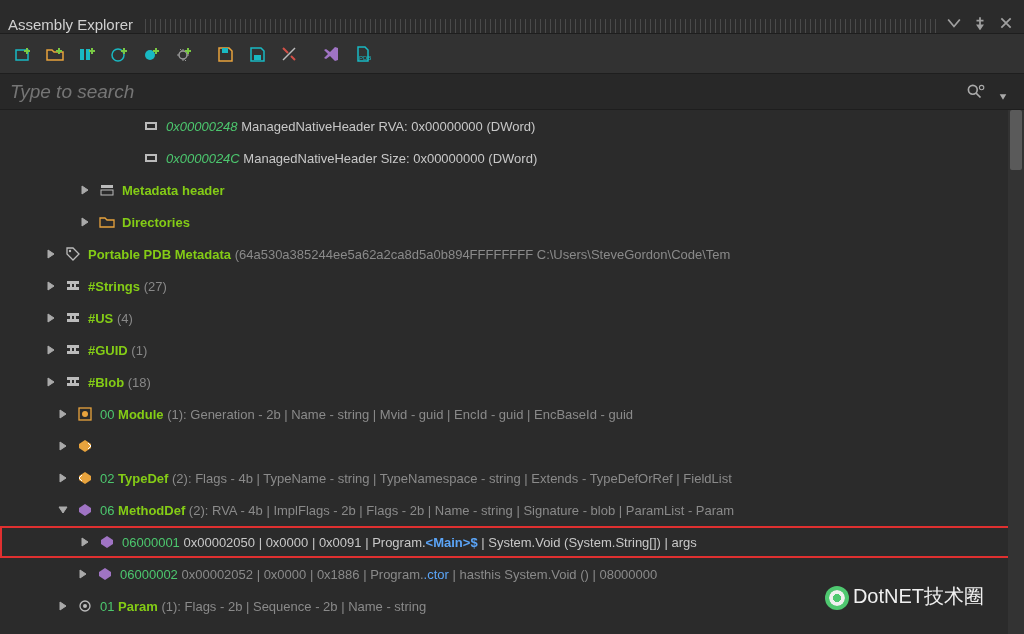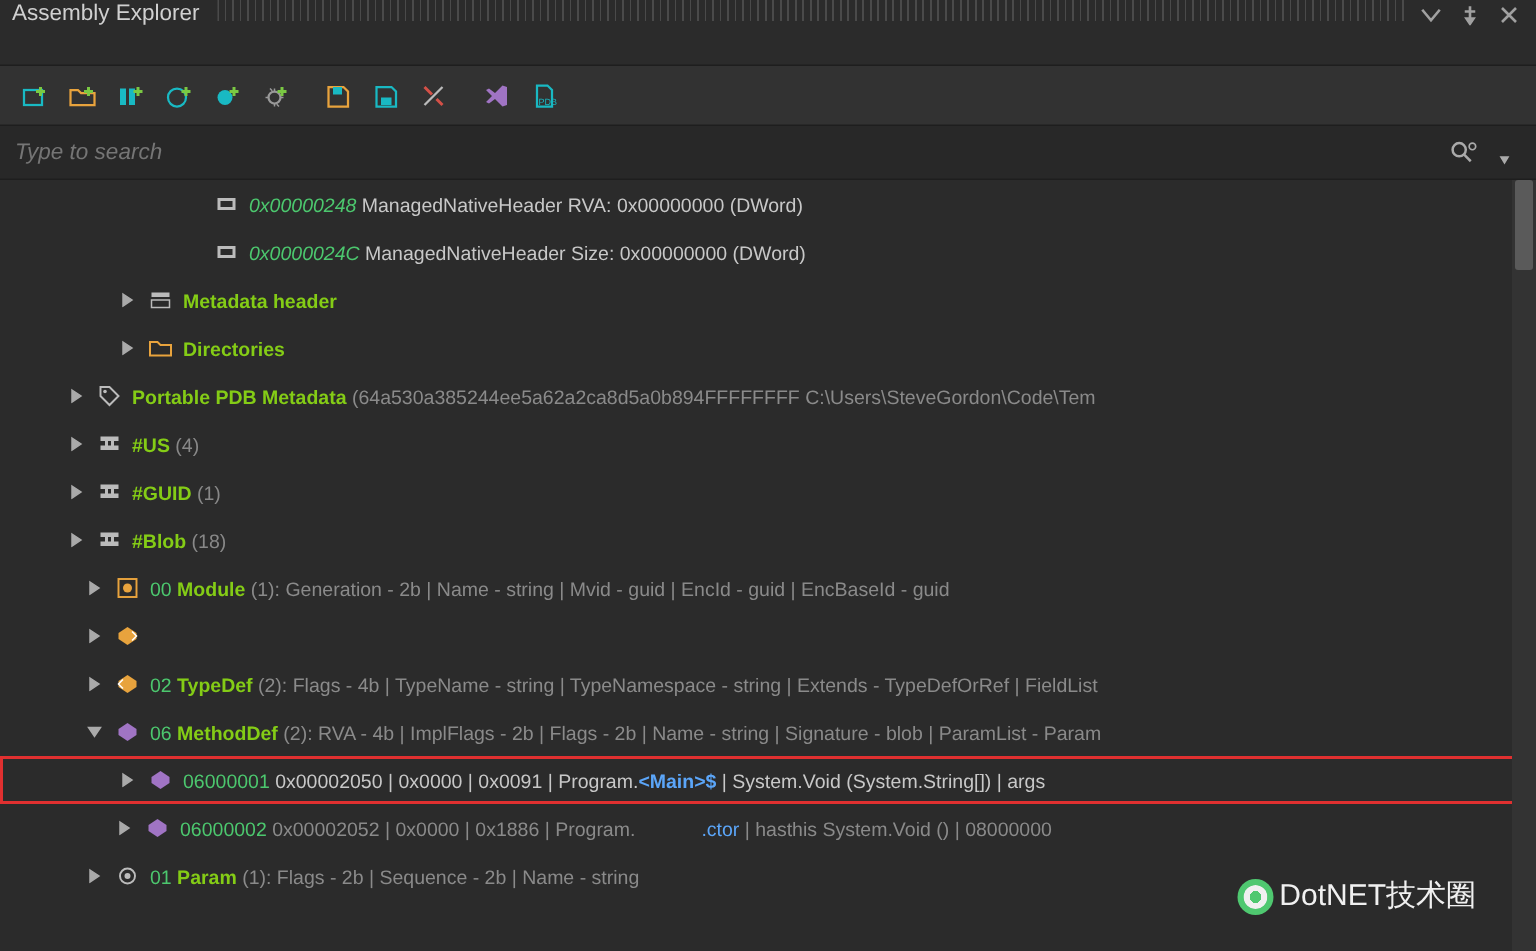--- a/index.html
+++ b/index.html
@@ -1,51 +1,51 @@
 <!DOCTYPE html>
 <html><head>
 <meta charset="utf-8">
 <style>
 * { margin:0; padding:0; box-sizing:border-box; font-family:"Segoe UI",Tahoma,sans-serif; }
 body { width:1024px; height:634px; background:#2b2b2b; color:#bbb; overflow:hidden; position:relative; }
 
-.titlebar { height:44px; display:flex; align-items:flex-start; padding:0 8px; background:#2b2b2b; border-bottom:1px solid #1e1e1e; }
+.titlebar { height:34px; display:flex; align-items:flex-end; padding:0 8px; background:#2b2b2b; border-bottom:1px solid #1e1e1e; }
 .titlebar .title { font-size:15px; color:#d0d0d0; padding-right:12px; }
 .titlebar .dots { flex:1; height:14px; background:repeating-linear-gradient(90deg,#4a4a4a 0 1px,transparent 1px 5px); }
 .titlebar .ctl { width:20px; height:20px; margin-left:6px; display:flex; align-items:center; justify-content:center; color:#a0a0a0; cursor:pointer; }
 .titlebar .ctl svg { width:14px; height:14px; stroke:#a0a0a0; fill:none; stroke-width:1.5; }
 
 .toolbar { height:40px; display:flex; align-items:center; gap:6px; padding:0 10px; background:#323232; border-bottom:1px solid #1e1e1e; }
 .tbtn { width:26px; height:26px; display:flex; align-items:center; justify-content:center; cursor:pointer; }
 .tbtn svg { width:20px; height:20px; }
 .tspacer { width:4px; }
 
 .searchbar { height:36px; display:flex; align-items:center; padding:0 10px; background:#282828; border-bottom:1px solid #1e1e1e; }
-.searchbar input { flex:1; background:transparent; border:none; outline:none; color:#bbb; font-size:15px; font-style:italic; }
+.searchbar input { flex:1; background:transparent; border:none; outline:none; color:#bbb; font-size:19px; font-style:italic; }
 .searchbar .sicon { width:22px; height:22px; margin-left:6px; display:flex; align-items:center; justify-content:center; cursor:pointer; }
 
 .tree { height:524px; overflow:hidden; font-size:13px; font-family:"Segoe UI",Consolas,monospace; position:relative; }
 .scrollbar { position:absolute; right:0; top:0; width:16px; height:100%; background:#333; }
 .scrollthumb { position:absolute; left:2px; width:12px; top:0; height:60px; background:#5a5a5a; border-radius:2px; }
 
 .row { display:flex; align-items:center; height:32px; white-space:nowrap; overflow:hidden; text-overflow:ellipsis; padding-right:20px; }
 .row .pad { display:inline-block; }
 .arrow { width:18px; height:18px; display:inline-flex; align-items:center; justify-content:center; color:#999; margin-right:4px; }
 .arrow.expanded svg { transform:rotate(90deg); }
 .arrow svg { width:10px; height:10px; stroke:#aaa; fill:#aaa; }
 .arrow.blank { visibility:hidden; }
 .nicon { width:18px; height:18px; display:inline-flex; align-items:center; justify-content:center; margin-right:6px; }
 .nicon svg { width:16px; height:16px; }
 .hex { color:#4CC76E; font-style:italic; }
 .idx { color:#4CC76E; }
 .name { color:#84cc16; font-weight:600; }
 .count { color:#888; }
 .dim { color:#8a8a8a; }
 .mref { color:#5BA5F8; font-weight:600; }
-.ctor { color:#5BA5F8;margin-left:44px; }
+.ctor { color:#5BA5F8; }
 .txt { color:#c8c8c8; }
 .highlighted { border:2px solid #E03030; }
 .watermark { position:absolute; right:40px; bottom:24px; color:#f0f0f0; font-size:20px; font-family:sans-serif;margin-top:40px; }
 .watermark .globe { display:inline-block; width:24px; height:24px; border-radius:50%; background:#4fc870; margin-right:4px; vertical-align:middle; }
 .watermark .globe::after { content:""; display:block; width:16px; height:16px; margin:4px; background:#f0f0f0; border-radius:50%; mask:radial-gradient(circle,transparent 4px,#000 4px); }
 </style>
 </head>
 <body>
 
 <div class="titlebar">
@@ -242,54 +242,71 @@
         </svg>
       </span>
       <span class="nicon">
         <svg viewBox="0 0 16 16">
           <rect x="2" y="3" width="12" height="3" fill="#bbb"></rect>
           <rect x="2" y="9" width="12" height="3" fill="#bbb"></rect>
           <rect x="5" y="6" width="2" height="4" fill="#bbb"></rect>
           <rect x="9" y="6" width="2" height="4" fill="#bbb"></rect>
         </svg>
       </span>
-      <span><span class="name">#US</span><span class="count"> (4)</span></span>
+      <span><span class="name">#Strings</span><span class="count"> (27)</span></span>
     </div>
     <div class="row">
       <span class="pad" style="width: 42px;"></span>
       <span class="arrow">
         <svg viewBox="0 0 10 10">
           <path d="M2 1 L8 5 L2 9 z"></path>
         </svg>
       </span>
       <span class="nicon">
         <svg viewBox="0 0 16 16">
           <rect x="2" y="3" width="12" height="3" fill="#bbb"></rect>
           <rect x="2" y="9" width="12" height="3" fill="#bbb"></rect>
           <rect x="5" y="6" width="2" height="4" fill="#bbb"></rect>
           <rect x="9" y="6" width="2" height="4" fill="#bbb"></rect>
         </svg>
       </span>
-      <span><span class="name">#GUID</span><span class="count"> (1)</span></span>
+      <span><span class="name">#US</span><span class="count"> (4)</span></span>
     </div>
     <div class="row">
       <span class="pad" style="width: 42px;"></span>
       <span class="arrow">
         <svg viewBox="0 0 10 10">
           <path d="M2 1 L8 5 L2 9 z"></path>
         </svg>
       </span>
       <span class="nicon">
         <svg viewBox="0 0 16 16">
           <rect x="2" y="3" width="12" height="3" fill="#bbb"></rect>
           <rect x="2" y="9" width="12" height="3" fill="#bbb"></rect>
           <rect x="5" y="6" width="2" height="4" fill="#bbb"></rect>
           <rect x="9" y="6" width="2" height="4" fill="#bbb"></rect>
         </svg>
       </span>
+      <span><span class="name">#GUID</span><span class="count"> (1)</span></span>
+    </div>
+    <div class="row">
+      <span class="pad" style="width: 42px;"></span>
+      <span class="arrow">
+        <svg viewBox="0 0 10 10">
+          <path d="M2 1 L8 5 L2 9 z"></path>
+        </svg>
+      </span>
+      <span class="nicon">
+        <svg viewBox="0 0 16 16">
+          <rect x="2" y="3" width="12" height="3" fill="#bbb"></rect>
+          <rect x="2" y="9" width="12" height="3" fill="#bbb"></rect>
+          <rect x="5" y="6" width="2" height="4" fill="#bbb"></rect>
+          <rect x="9" y="6" width="2" height="4" fill="#bbb"></rect>
+        </svg>
+      </span>
       <span><span class="name">#Blob</span><span class="count"> (18)</span></span>
     </div>
     <div class="row">
       <span class="pad" style="width: 54px;"></span>
       <span class="arrow">
         <svg viewBox="0 0 10 10">
           <path d="M2 1 L8 5 L2 9 z"></path>
         </svg>
       </span>
       <span class="nicon">

